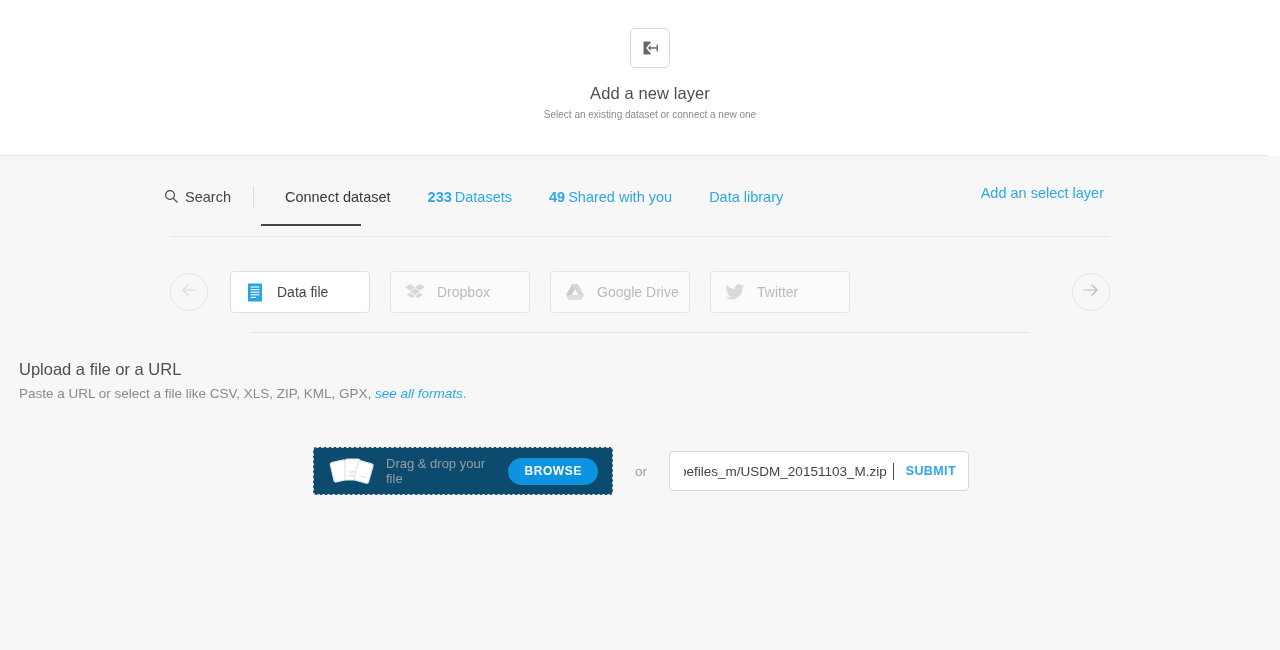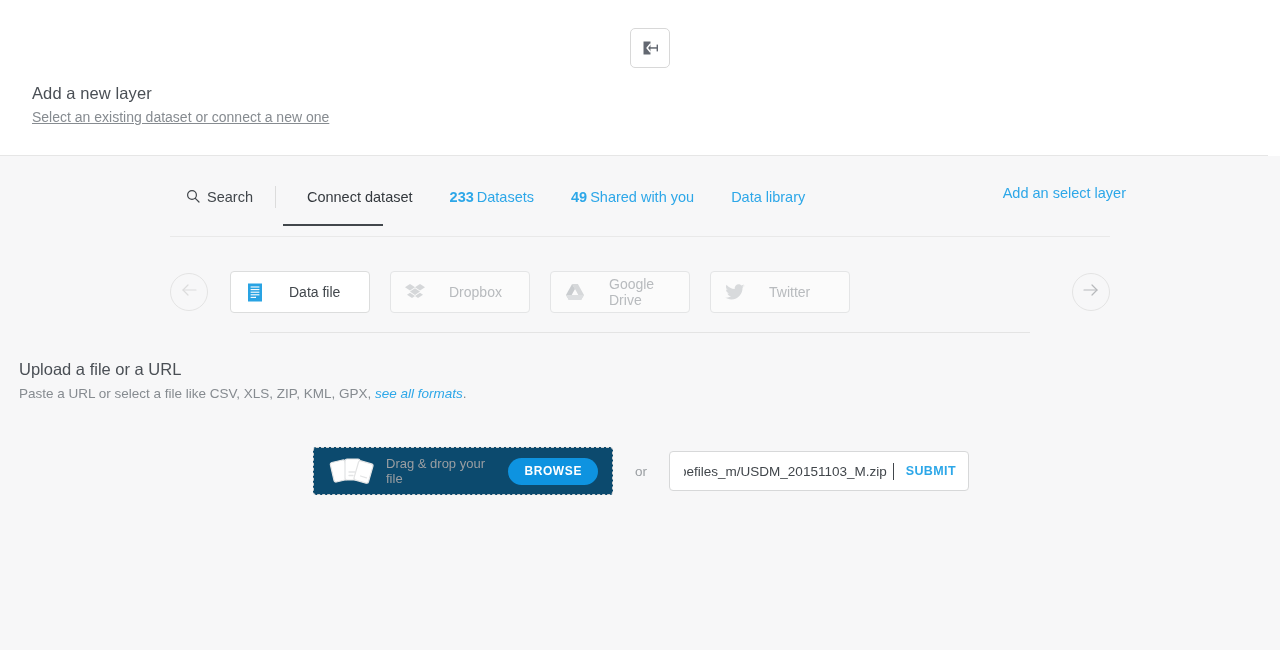--- a/index.html
+++ b/index.html
@@ -43,20 +43,21 @@
   }
 
   
   .header {
     position: absolute;
     left: 0; top: 0;
     width: 1268px;
     height: 156px;
     background: #ffffff;
     border-bottom: 1px solid #e6e6e6;
+    text-align: center;
     padding-left: 32px;
   }
   .header-icon {
     width: 40px; height: 40px;
     margin: 28px auto 0 auto;
     border: 1px solid #d8d8d8;
     border-radius: 5px;
     background: #ffffff;
     display: flex;
     align-items: center;
@@ -64,39 +65,38 @@
   }
   .header-title {
     margin-top: 16px;
     font-size: 16.5px;
     color: #4a4f55;
     font-weight: 400;
     letter-spacing: .1px;
   }
   .header-sub {
     margin-top: 6px;
-    font-size: 14px;
+    font-size: 10px;
     color: #868b90;
     font-weight: 400;
-    text-decoration: underline;
   }
 
   
   .body {
     position: absolute;
     left: 0; top: 156px;
     width: 1280px;
     height: 494px;
     background: #f7f7f8;
   }
 
   
   .navrow {
     position: absolute;
-    left: 186px; top: 28px;
+    left: 164px; top: 28px;
     width: 940px;
     height: 42px;
   }
   .nav-left {
     position: absolute;
     left: 0; top: 0;
     display: flex;
     align-items: center;
     height: 26px;
   }
@@ -186,21 +186,21 @@
   }
   .tile {
     width: 140px;
     height: 42px;
     border: 1px solid #e4e5e6;
     border-radius: 4px;
     background: #fbfbfb;
     display: flex;
     align-items: center;
     padding-left: 14px;
-    gap: 24px;
+    gap: 12px;
     font-size: 14px;
     color: #b8bbbe;
     cursor: pointer;
   }
   .tile.active {
     background: #ffffff;
     border-color: #dcdddd;
     color: #42474c;
   }
   .tile-ico {

